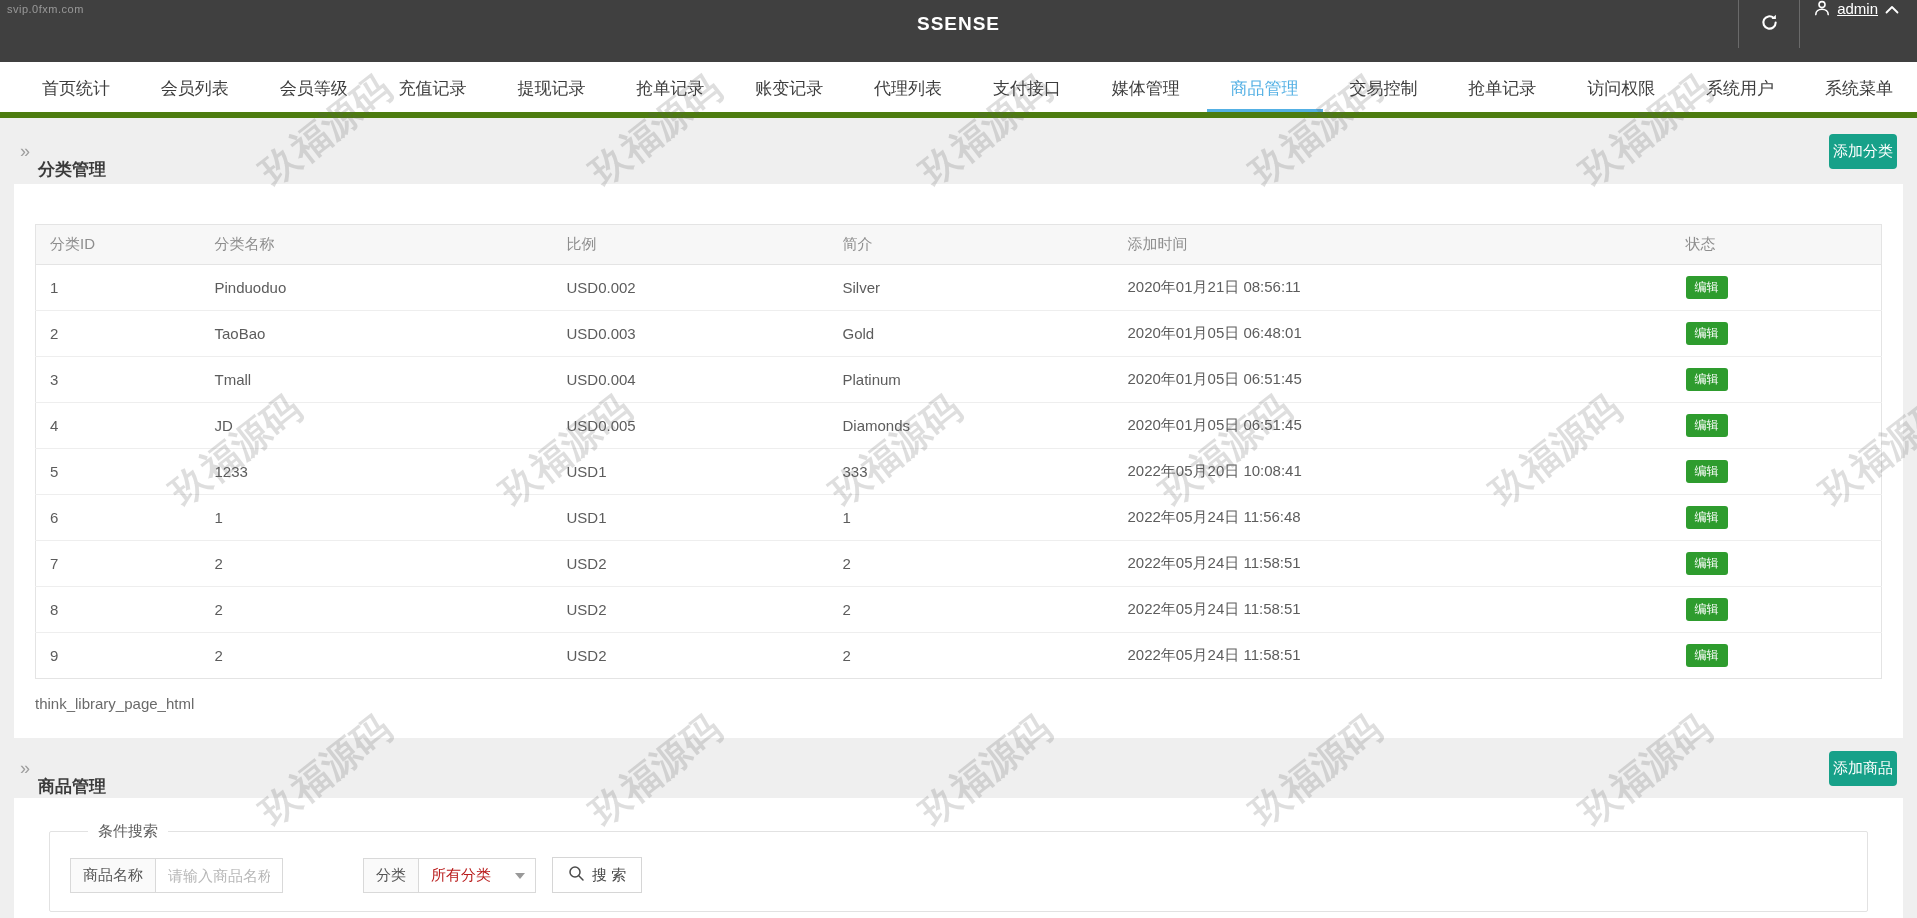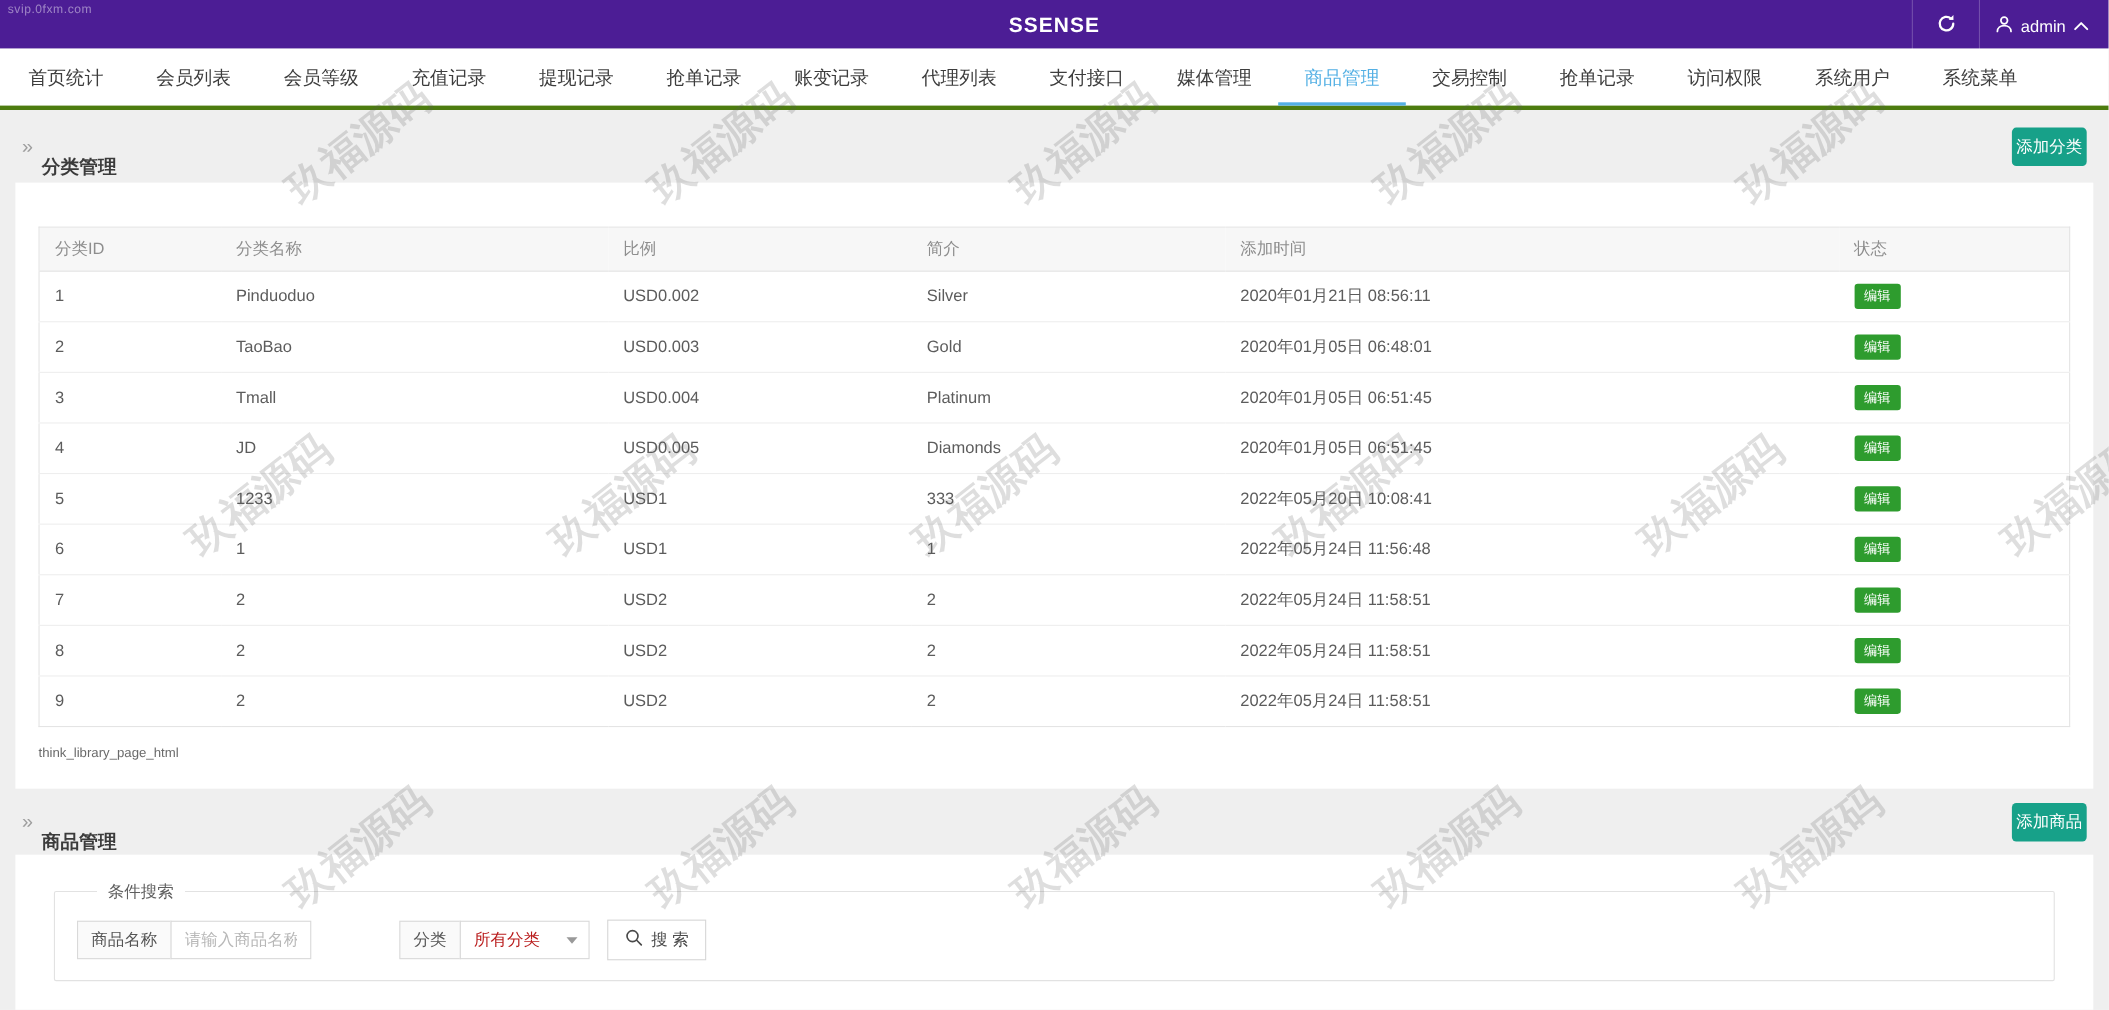--- a/index.html
+++ b/index.html
@@ -1,33 +1,33 @@
 <!DOCTYPE html>
 <html><head>
 <meta charset="utf-8">
 <style>
   * { margin:0; padding:0; box-sizing:border-box; }
   html,body { width:1917px; height:918px; overflow:hidden;
     font-family:"Liberation Sans","DejaVu Sans",sans-serif; background:#efefef; }
 
   
-  .app-header { position:relative; height:44px; background:#4c1d95; color:#fff; }
+  .app-header { position:relative; height:62px; background:#404040; color:#fff; }
   .corner-text { position:absolute; left:7px; top:3px; font-size:11px;
     color:rgba(255,255,255,0.45); letter-spacing:0.5px; }
   .app-title { position:absolute; left:0; right:0; top:0; height:48px;
     text-align:center; line-height:48px; font-size:19px; font-weight:bold; letter-spacing:1px; }
   .header-right { position:absolute; right:0; top:0; height:48px; display:flex; align-items:stretch; }
   .refresh-btn { width:62px; display:flex; align-items:center; justify-content:center;
     border-left:1px solid rgba(255,255,255,0.22); border-right:1px solid rgba(255,255,255,0.22); cursor:pointer; }
-  .user-menu { display:flex; align-items:center; gap:7px; padding:0 18px 0 14px; cursor:pointer; }
+  .user-menu { display:flex; gap:7px; padding:0 18px 0 14px; cursor:pointer;text-decoration:underline; }
   .user-name { font-size:15px; }
 
   
-  .main-nav { height:56px; background:#fff; border-bottom:4px solid #4d7c0f;
-    display:flex; align-items:stretch; padding-left:2px; }
+  .main-nav { height:56px; background:#fff; border-bottom:6px solid #4d7c0f;
+    display:flex; align-items:stretch; padding-left:18px;justify-content:space-between; }
   .nav-item { line-height:53px; padding:0 24px; font-size:17px; color:#3d3d3d;
     cursor:pointer; border-bottom:3px solid transparent; white-space:nowrap; }
   .nav-item.active { color:#54b0e4; border-bottom-color:#54b0e4; }
 
   
   .section-bar { height:66px; display:flex; align-items:center;
     justify-content:space-between; padding:0 20px; }
   .section-bar.second { height:60px; }
   .breadcrumb { display:flex; align-items:center; gap:8px; }
   .crumb-icon { color:#9e9e9e; font-size:18px; line-height:1; }
@@ -44,21 +44,21 @@
   
   table.data-table { width:100%; border-collapse:collapse; table-layout:fixed;
     border:1px solid #e4e4e4; }
   .data-table th { background:#f7f7f7; color:#8e8e8e; font-weight:normal; font-size:15px;
     text-align:left; padding:10px 14px; border-bottom:1px solid #e4e4e4; }
   .data-table td { color:#5c5c5c; font-size:15px; text-align:left;
     padding:11px 14px; border-top:1px solid #eeeeee; height:42px; }
   .edit-btn { background:#2e9c2e; color:#fff; border:none; border-radius:3px;
     font-size:12px; padding:3px 9px; cursor:pointer;
     font-family:"Liberation Sans","DejaVu Sans",sans-serif; }
-  .footer-note { margin-top:16px; font-size:12px; color:#6a6a6a; }
+  .footer-note { margin-top:16px; font-size:15px; color:#6a6a6a; }
 
   
   fieldset.search-fieldset { border:1px solid #e2e2e2; border-radius:2px;
     margin:0 14px; padding:12px 20px 18px; }
   .search-fieldset legend { font-size:15px; color:#5f5f5f; padding:0 10px; margin-left:18px; }
   .search-row { display:flex; align-items:center; margin-top:4px; }
   .input-group { display:flex; align-items:stretch; }
   .group-label { border:1px solid #d9d9d9; background:#fafafa; color:#555;
     font-size:15px; padding:7px 12px; white-space:nowrap; }
   .text-input { border:1px solid #d9d9d9; margin-left:-1px; width:128px;

